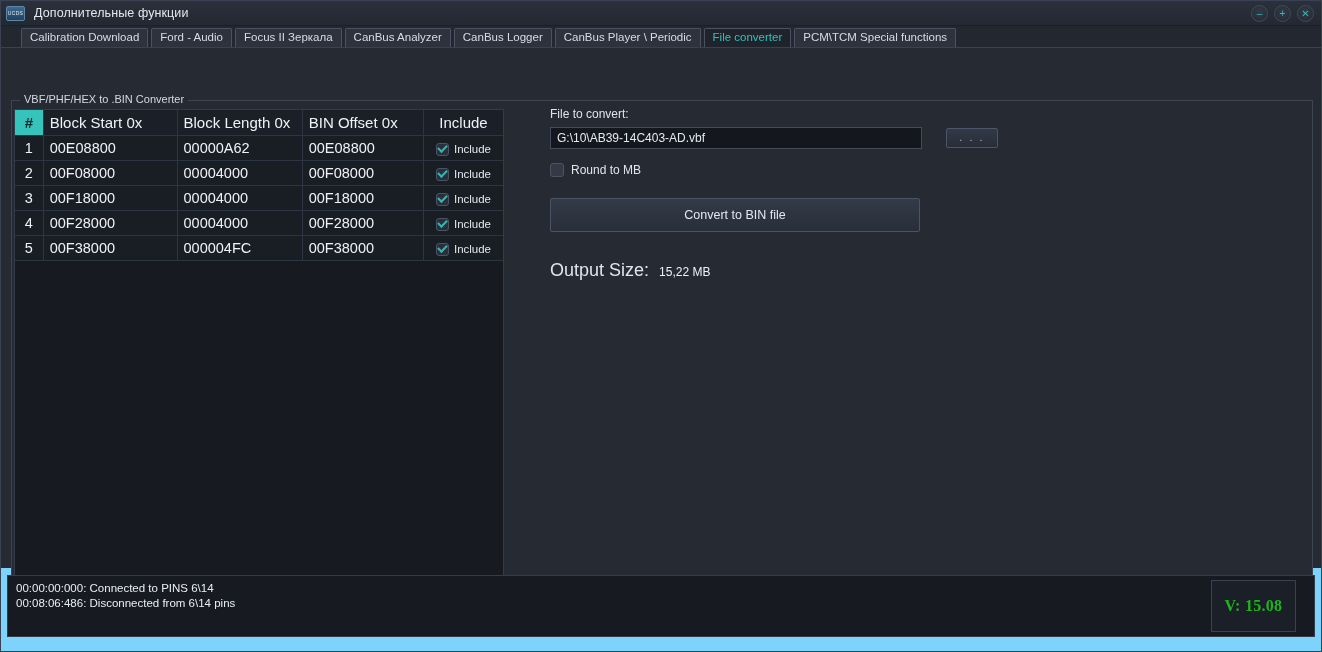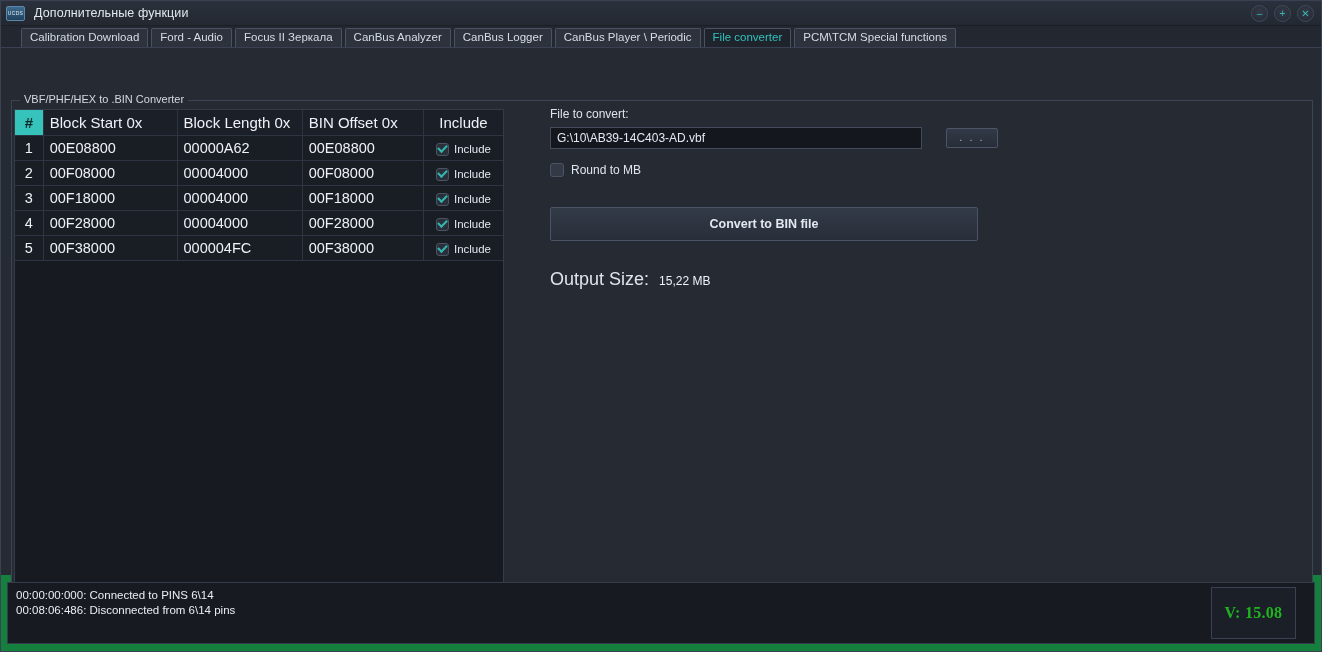--- a/index.html
+++ b/index.html
@@ -8,21 +8,21 @@
     height: 652px;
     overflow: hidden;
     background: #20242d;
     font-family: "Liberation Sans", sans-serif;
   }
 
   .app-window {
     position: relative;
     width: 1322px;
     height: 652px;
-    background: #15803d;
+    background: #7dd3fc;
     border: 1px solid #3a4152;
     display: flex;
     flex-direction: column;
   }
 
   
   .titlebar {
     height: 25px;
     min-height: 25px;
     background: linear-gradient(#2b313c, #232831);
@@ -238,50 +238,49 @@
   .chk-big {
     width: 14px; height: 14px;
     border-radius: 3px;
     background: #333a46;
     border: 1px solid #4b5465;
     flex: none;
   }
   .round-label { font-size: 12px; color: #dfe5ee; }
 
   .convert-btn {
-    margin-top: 30px;
-    width: 428px;
+    margin-top: 21px;
+    width: 370px;
     height: 34px;
     background: linear-gradient(#333b48, #282e39);
     border: 1px solid #4b5467;
     border-radius: 2px;
     color: #e3e8f0;
     font-size: 12.5px;
     display: flex;
     align-items: center;
     justify-content: center;
     cursor: pointer;
     font-family: "Liberation Sans", sans-serif;
-    font-weight: bold;
   }
 
   .outsize-row {
     margin-top: 28px;
     display: flex;
     align-items: baseline;
     gap: 10px;
   }
   .outsize-label { font-size: 18px; color: #dfe5ee; }
   .outsize-value { font-size: 12px; color: #eef2f7; }
 
   
   .statusbar {
     height: 62px;
     min-height: 62px;
-    margin: 7px 6px 7px 6px;
+    margin: 7px 6px 14px 6px;
     background: #171a20;
     border: 1px solid #343b49;
     position: relative;
     padding: 5px 8px;
   }
   .log-line {
     font-size: 11.5px;
     color: #e9eef5;
     line-height: 15px;
     white-space: nowrap;

